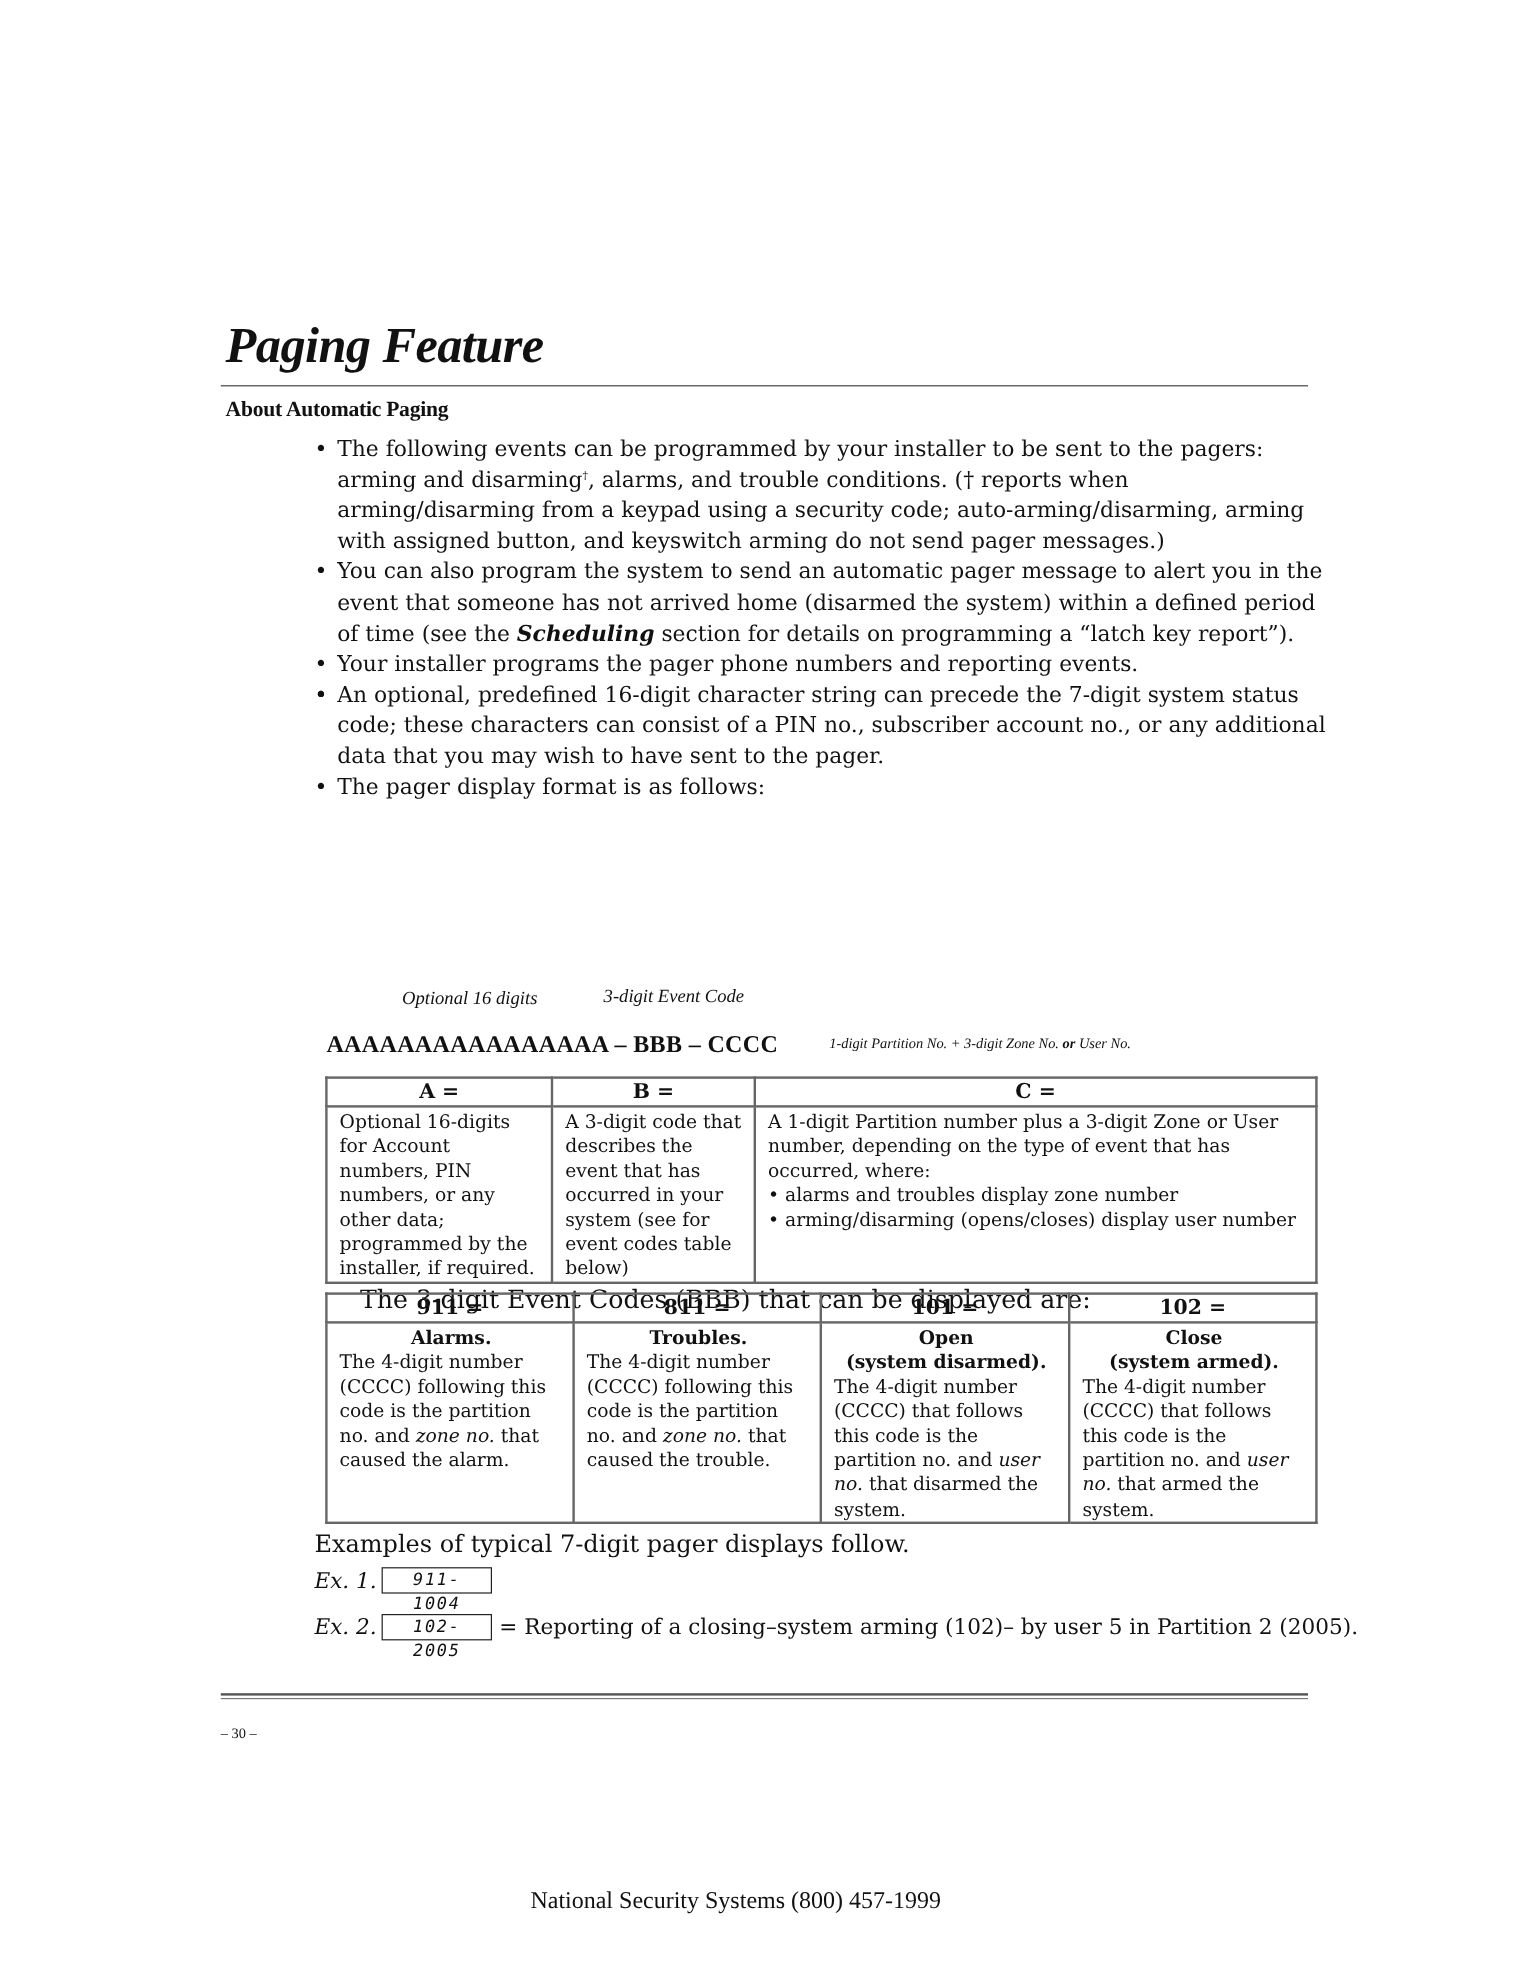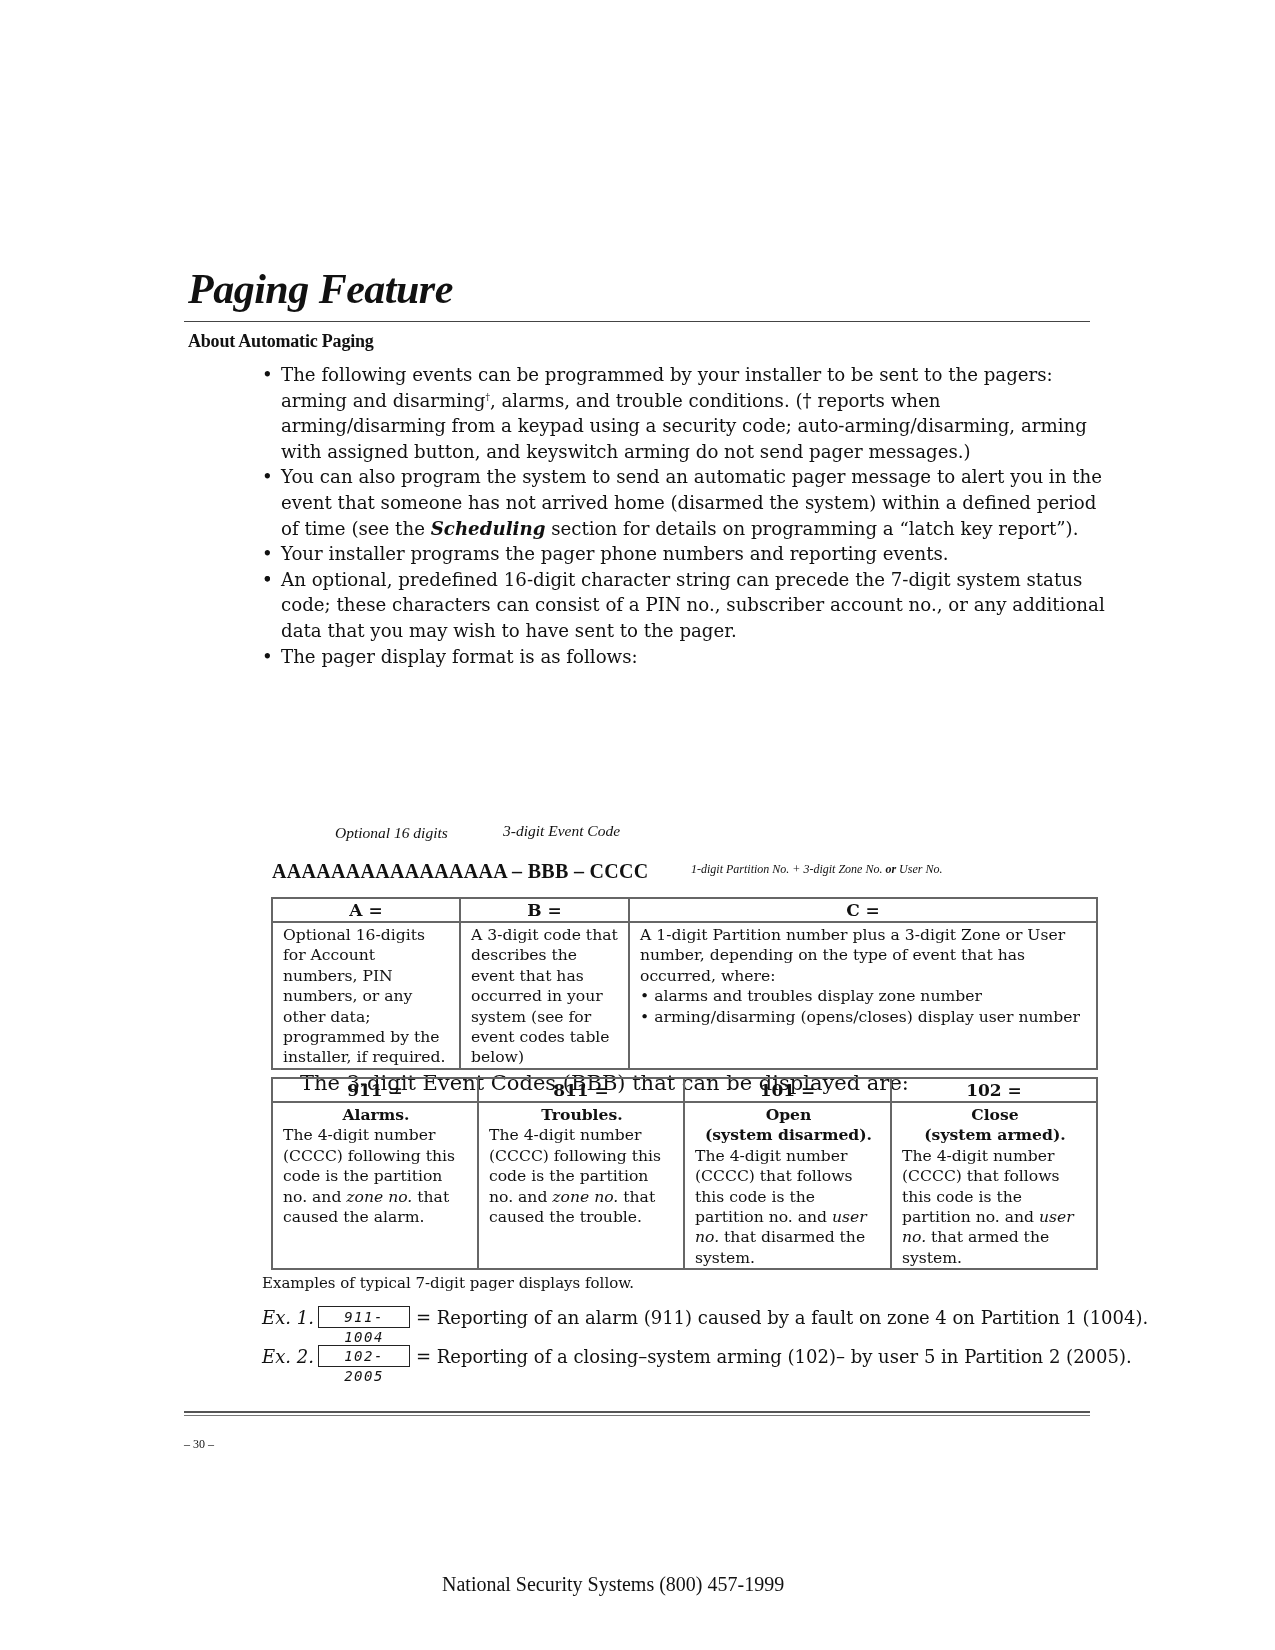--- a/index.html
+++ b/index.html
@@ -31,21 +31,21 @@
     table.t td { padding: 2px 8px 0 10px; }
     #t1 { left: 271px; top: 897px; width: 827px; }
     #t1 td { height: 118px; }
     #t1 td p, #t2 td p { margin: 0; }
     .c-center { text-align: center; font-weight: bold; }
 
     #codes-intro { left: 300px; top: 1071px; font-size: 21px; }
     #t2 { left: 271px; top: 1077px; width: 827px; }
     #t2 td { height: 160px; }
 
-    #examples-intro { left: 262px; top: 1274px; font-size: 15px; }
+    #examples-intro { left: 262px; top: 1274px; font-size: 20px; }
     .ex-row { left: 262px; font-size: 18px; display: flex; align-items: center; }
     #ex1 { top: 1306px; }
     #ex2 { top: 1345px; }
     .ex-label { font-style: italic; width: 56px; }
     .lcd { display: inline-block; border: 1.5px solid #222; padding: 0 6px; height: 20px; line-height: 20px; font-family: "DejaVu Sans Mono", monospace; font-style: italic; font-size: 14px; letter-spacing: 1.5px; margin-right: 6px; width: 78px; text-align: center; }
 
     #bottom-rule { left: 184px; top: 1411px; width: 906px; height: 2px; border-top: 2px solid #555; border-bottom: 1px solid #777; }
     #page-number { left: 184px; top: 1437px; font-size: 12px; }
     #footer { left: 442px; top: 1573px; font-size: 20px; }
   </style>
@@ -149,21 +149,20 @@
       <p><span>The 4-digit number (CCCC) that follows this code is the partition no. and </span><i>user no.</i><span> that armed the system.</span></p>
     </td>
   </tr>
 </tbody>
   </table>
 
 <div id="examples-intro" class="abs serif">Examples of typical 7-digit pager displays follow.</div>
 <div id="ex1" class="abs serif ex-row">
   <span class="ex-label">Ex. 1.</span>
   <span class="lcd">911-1004</span>
-  <span>=  Reporting of an alarm (911) caused by a fault on zone 4 on Partition 1 (1004).</span>
 </div>
 <div id="ex2" class="abs serif ex-row">
   <span class="ex-label">Ex. 2.</span>
   <span class="lcd">102-2005</span>
   <span>= Reporting of a closing–system arming (102)– by user 5 in Partition 2 (2005).</span>
 </div>
 
 <div id="bottom-rule" class="abs"></div>
 <div id="page-number" class="abs sans">– 30 –</div>
 <div id="footer" class="abs sans">National Security Systems (800) 457-1999</div>

